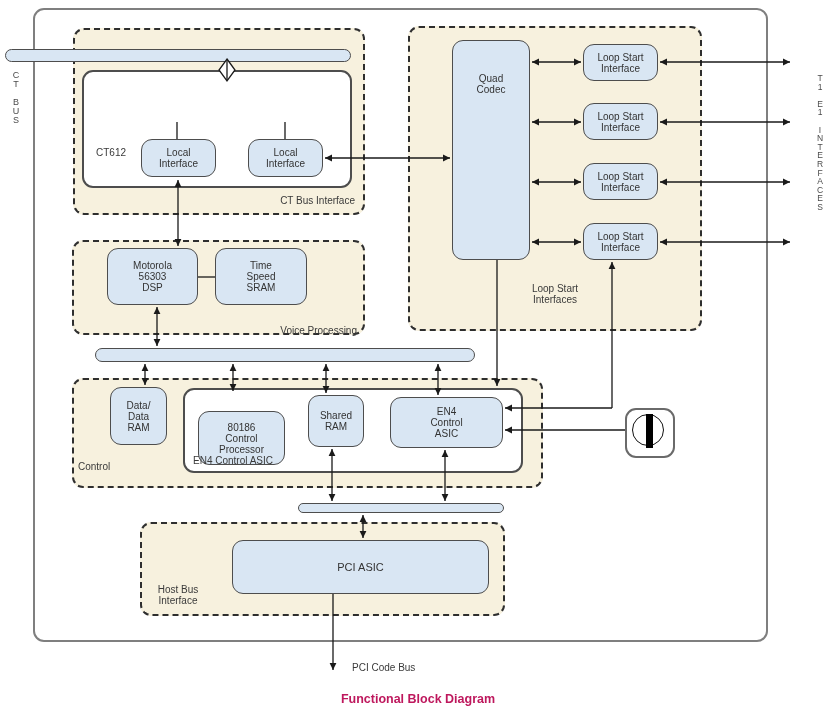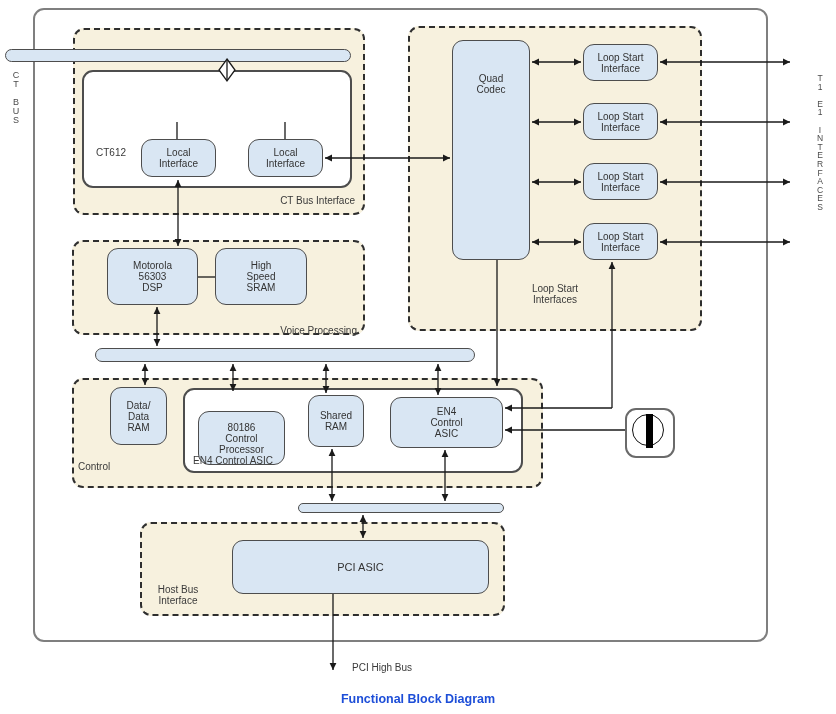--- a/index.html
+++ b/index.html
@@ -13,21 +13,21 @@
        display:flex;align-items:center;justify-content:center;
        text-align:center;font-size:10px;line-height:11px;
        white-space:pre-line;color:#333;box-sizing:border-box;}
   .blk.big{font-size:11px;}
   .bar{background:#d9e6f3;border:1.5px solid #4d4d4d;box-sizing:border-box;}
   .lbl{font-size:10px;line-height:11px;white-space:pre-line;color:#3a3a3a;}
   .r{text-align:right;}
   .c{text-align:center;}
   .vlbl{font-size:9px;line-height:9px;white-space:pre-line;text-align:center;color:#4a4a4a;}
   .vlbl.small{font-size:8.5px;line-height:8.6px;}
-  .title{font-size:12.5px;font-weight:bold;color:#1d4ed8;text-align:center;}
+  .title{font-size:12.5px;font-weight:bold;color:#be185d;text-align:center;}
   .osc{border:2px solid #6a6a6a;background:#fff;}
   .osc-circle{position:absolute;left:5px;top:4px;width:32px;height:32px;
               border:1.5px solid #111;border-radius:50%;box-sizing:border-box;}
   .osc-bar{position:absolute;left:19px;top:4px;width:7px;height:34px;background:#000;}
   #wires{position:absolute;left:0;top:0;pointer-events:none;}
   #wires line, #wires polygon{stroke:#1a1a1a;stroke-width:1.3;}
 </style>
 </head>
 <body>
 
@@ -41,21 +41,21 @@
   <div class="abs blk" style="left:141px;top:139px;width:75px;height:38px;">Local
 Interface</div>
   <div class="abs blk" style="left:248px;top:139px;width:75px;height:38px;">Local
 Interface</div>
   <div class="abs lbl r" style="left:245px;top:195px;width:110px;">CT Bus Interface</div>
 
   <div class="abs grp" style="left:72px;top:240px;width:289px;height:91px;"></div>
   <div class="abs blk" style="left:107px;top:248px;width:91px;height:57px;">Motorola
 56303
 DSP</div>
-  <div class="abs blk" style="left:215px;top:248px;width:92px;height:57px;">High
+  <div class="abs blk" style="left:215px;top:248px;width:92px;height:57px;">Time
 Speed
 SRAM</div>
   <div class="abs lbl r" style="left:247px;top:325px;width:110px;text-align:right;">Voice Processing</div>
 
   <div class="abs grp" style="left:72px;top:378px;width:467px;height:106px;"></div>
   <div class="abs blk" style="left:110px;top:387px;width:57px;height:58px;">Data/
 Data
 RAM</div>
   <div class="abs wbox" style="left:183px;top:388px;width:336px;height:81px;"></div>
   <div class="abs blk" style="left:198px;top:393px;width:87px;height:54px;margin-top:18px;">80186
@@ -113,21 +113,21 @@
 N
 T
 E
 R
 F
 A
 C
 E
 S</div>
 
-  <div class="abs lbl" style="left:352px;top:662px;width:90px;">PCI High Bus</div>
+  <div class="abs lbl" style="left:352px;top:662px;width:90px;">PCI Code Bus</div>
   <div class="abs title" style="left:0px;top:692px;width:836px;">Functional Block Diagram</div>
 
   <svg id="wires" width="836" height="714" viewBox="0 0 836 714">
     <defs>
       <marker id="arr" viewBox="0 0 8 8" markerWidth="8" markerHeight="8" refX="7" refY="4" orient="auto-start-reverse" markerUnits="userSpaceOnUse">
         <path d="M0,0.6 L7,4 L0,7.4 z" fill="#1a1a1a" stroke="none"></path>
       </marker>
     </defs>
 
     <line x1="177" y1="122" x2="177" y2="139"></line>

